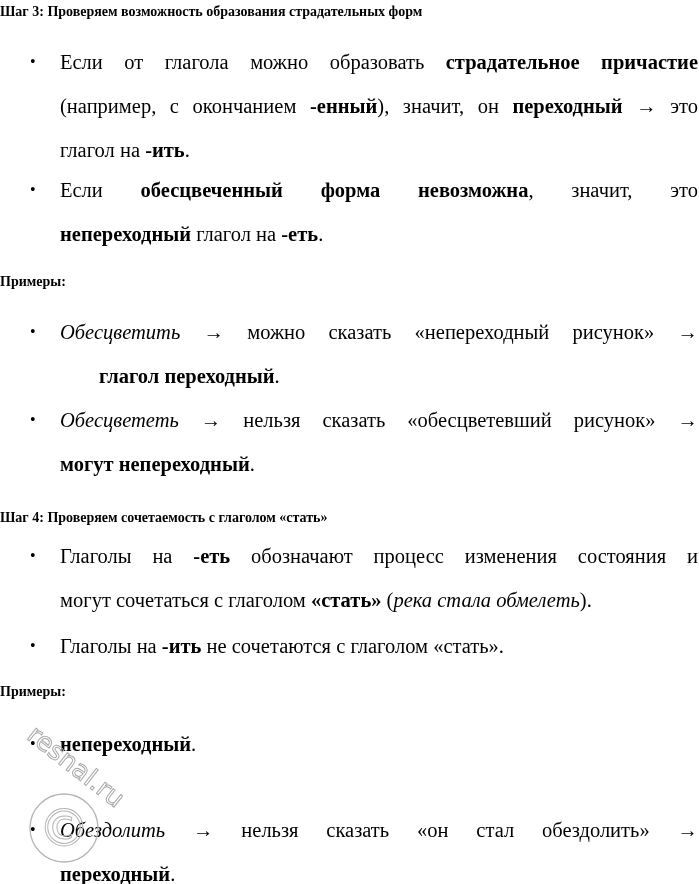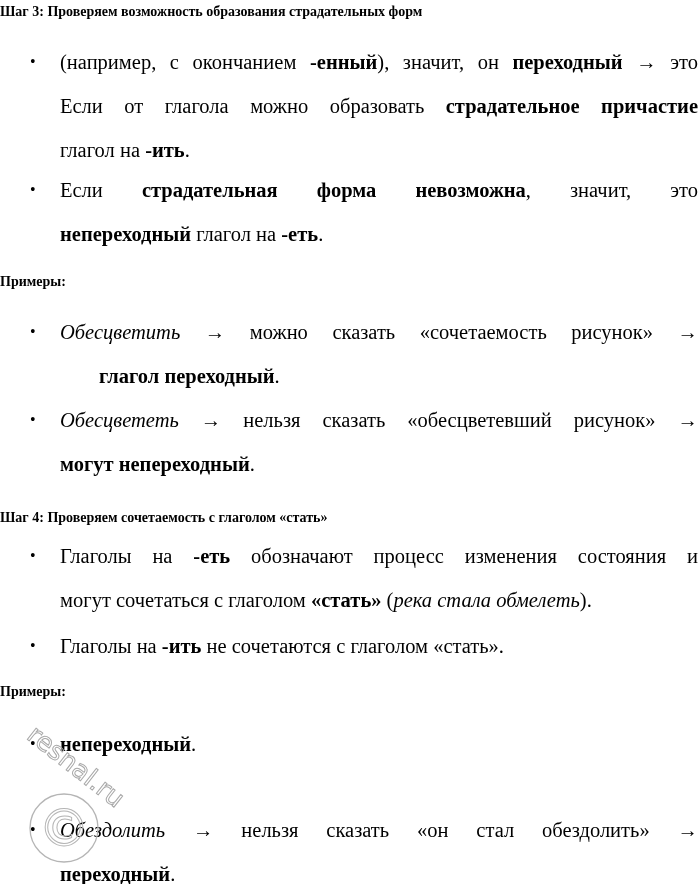--- a/index.html
+++ b/index.html
@@ -63,36 +63,36 @@
   </style>
 </head>
 <body>
 
 <div class="doc">
 
   <div class="heading" style="top:0px;">Шаг 3: Проверяем возможность образования страдательных форм</div>
 
   <div class="item" style="top:40px;">
     <span class="bullet">•</span>
+    <span class="justify-line"><span>Если от глагола можно образовать </span><b>страдательное причастие</b></span>
     <span class="justify-line"><span>(например, с окончанием </span><b>-енный</b><span>), значит, он </span><b>переходный</b><span> → это</span></span>
-    <span class="justify-line"><span>Если от глагола можно образовать </span><b>страдательное причастие</b></span>
     <span style="display:block;"><span>глагол на </span><b>-ить</b><span>.</span></span>
   </div>
 
   <div class="item" style="top:168px;">
     <span class="bullet">•</span>
-    <span class="justify-line"><span>Если </span> <b>страдательная форма невозможна</b><span>, значит, это</span></span>
+    <span class="justify-line"><span>Если </span> <b>обесцвеченный форма невозможна</b><span>, значит, это</span></span>
     <span style="display:block;"><b>непереходный</b><span> глагол на </span><b>-еть</b><span>.</span></span>
   </div>
 
   <div class="heading" style="top:270px;">Примеры:</div>
 
   <div class="item" style="top:310px;">
     <span class="bullet">•</span>
-    <span class="justify-line"><i>Обесцветить</i><span> → </span><span>можно сказать «сочетаемость рисунок» →</span></span>
+    <span class="justify-line"><i>Обесцветить</i><span> → </span><span>можно сказать «непереходный рисунок» →</span></span>
     <span style="display:block;margin-left:39px;"><b>глагол переходный</b><span>.</span></span>
   </div>
 
   <div class="item" style="top:398px;">
     <span class="bullet">•</span>
     <span class="justify-line"><i>Обесцвететь</i><span> → </span><span>нельзя сказать «обесцветевший рисунок» →</span></span>
     <span style="display:block;"><b>могут непереходный</b><span>.</span></span>
   </div>
 
   <div class="heading" style="top:506px;">Шаг 4: Проверяем сочетаемость с глаголом «стать»</div>

